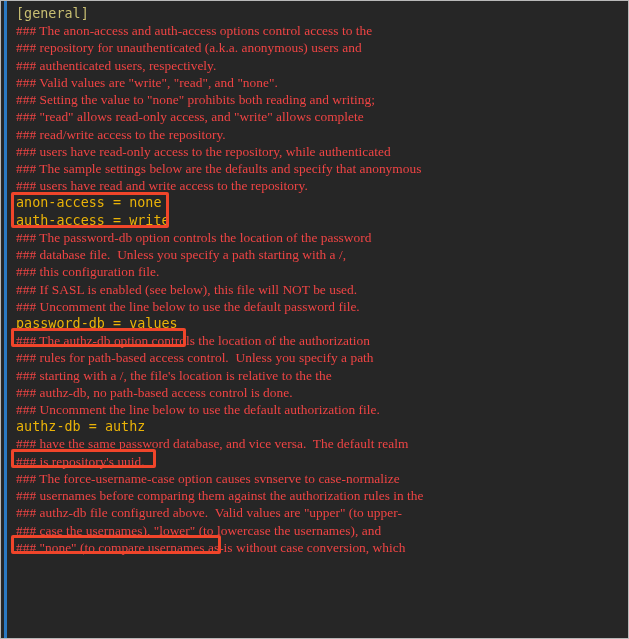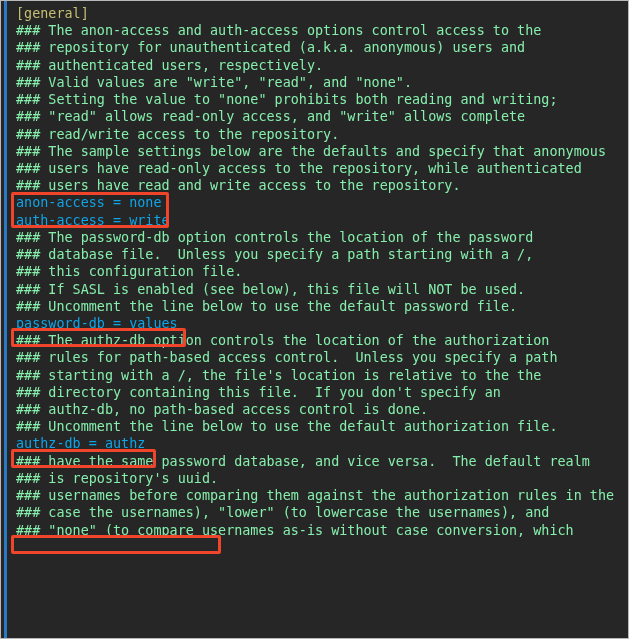--- a/index.html
+++ b/index.html
@@ -46,24 +46,25 @@
     letter-spacing: 0.02px;
     white-space: pre;
     padding-left: 15px;
     color: #3fc9de;
     z-index: 2;
   }
   .code-line.section {
     color: #c9bf72;
   }
   .code-line.comment {
-    color: #86efac;
+    color: #ef4444;
+    font-family: Liberation Serif, serif;
   }
   .code-line.setting {
-    color: #0ea5e9;
+    color: #eab308;
   }
   
   .annot-box {
     position: absolute;
     border: 3px solid #f0452a;
     border-radius: 2px;
     box-sizing: border-box;
     pointer-events: none;
     z-index: 5;
   }
@@ -75,41 +76,42 @@
 
   <div id="code-area">
       <div class="code-line section">[general]</div>
       <div class="code-line comment">### The anon-access and auth-access options control access to the</div>
       <div class="code-line comment">### repository for unauthenticated (a.k.a. anonymous) users and</div>
       <div class="code-line comment">### authenticated users, respectively.</div>
       <div class="code-line comment">### Valid values are "write", "read", and "none".</div>
       <div class="code-line comment">### Setting the value to "none" prohibits both reading and writing;</div>
       <div class="code-line comment">### "read" allows read-only access, and "write" allows complete</div>
       <div class="code-line comment">### read/write access to the repository.</div>
+      <div class="code-line comment">### users have read-only access to the repository, while authenticated</div>
       <div class="code-line comment">### The sample settings below are the defaults and specify that anonymous</div>
-      <div class="code-line comment">### users have read-only access to the repository, while authenticated</div>
       <div class="code-line comment">### users have read and write access to the repository.</div>
       <div class="code-line setting">anon-access = none</div>
       <div class="code-line setting">auth-access = write</div>
       <div class="code-line comment">### The password-db option controls the location of the password</div>
       <div class="code-line comment">### database file.  Unless you specify a path starting with a /,</div>
       <div class="code-line comment">### this configuration file.</div>
       <div class="code-line comment">### If SASL is enabled (see below), this file will NOT be used.</div>
       <div class="code-line comment">### Uncomment the line below to use the default password file.</div>
       <div class="code-line setting">password-db = values</div>
       <div class="code-line comment">### The authz-db option controls the location of the authorization</div>
       <div class="code-line comment">### rules for path-based access control.  Unless you specify a path</div>
       <div class="code-line comment">### starting with a /, the file's location is relative to the the</div>
-      <div class="code-line comment">### directory containing this file.  If you don't specify an</div>
       <div class="code-line comment">### authz-db, no path-based access control is done.</div>
       <div class="code-line comment">### Uncomment the line below to use the default authorization file.</div>
       <div class="code-line setting">authz-db = authz</div>
       <div class="code-line comment">### have the same password database, and vice versa.  The default realm</div>
       <div class="code-line comment">### is repository's uuid.</div>
+      <div class="code-line comment">### The force-username-case option causes svnserve to case-normalize</div>
       <div class="code-line comment">### usernames before comparing them against the authorization rules in the</div>
+      <div class="code-line comment">### authz-db file configured above.  Valid values are "upper" (to upper-</div>
       <div class="code-line comment">### case the usernames), "lower" (to lowercase the usernames), and</div>
       <div class="code-line comment">### "none" (to compare usernames as-is without case conversion, which</div>
     </div>
 
   <div id="gutter-stripe"></div>
 
   <div id="annotation-layer">
       <div class="annot-box" style="left: 10px; top: 191px; width: 158px; height: 36px; border-color: rgb(240, 69, 42);"></div>
       <div class="annot-box" style="left: 10px; top: 327px; width: 175px; height: 19px; border-color: rgb(240, 69, 42);"></div>
       <div class="annot-box" style="left: 10px; top: 448px; width: 145px; height: 19px; border-color: rgb(240, 69, 42);"></div>

